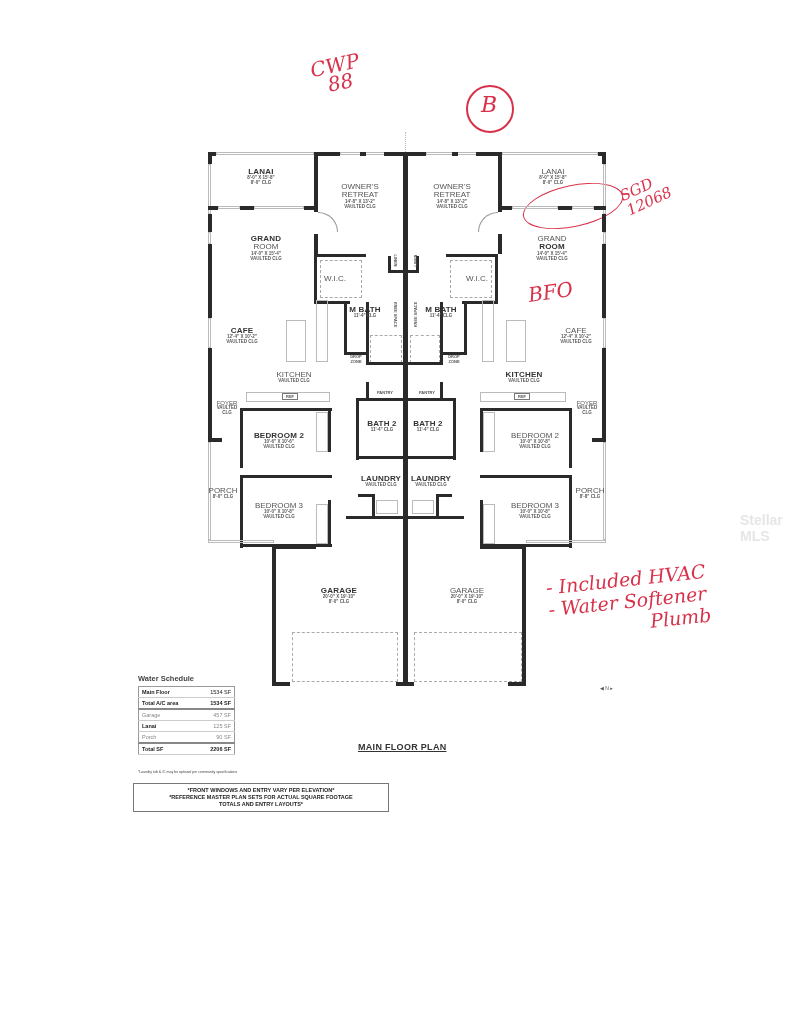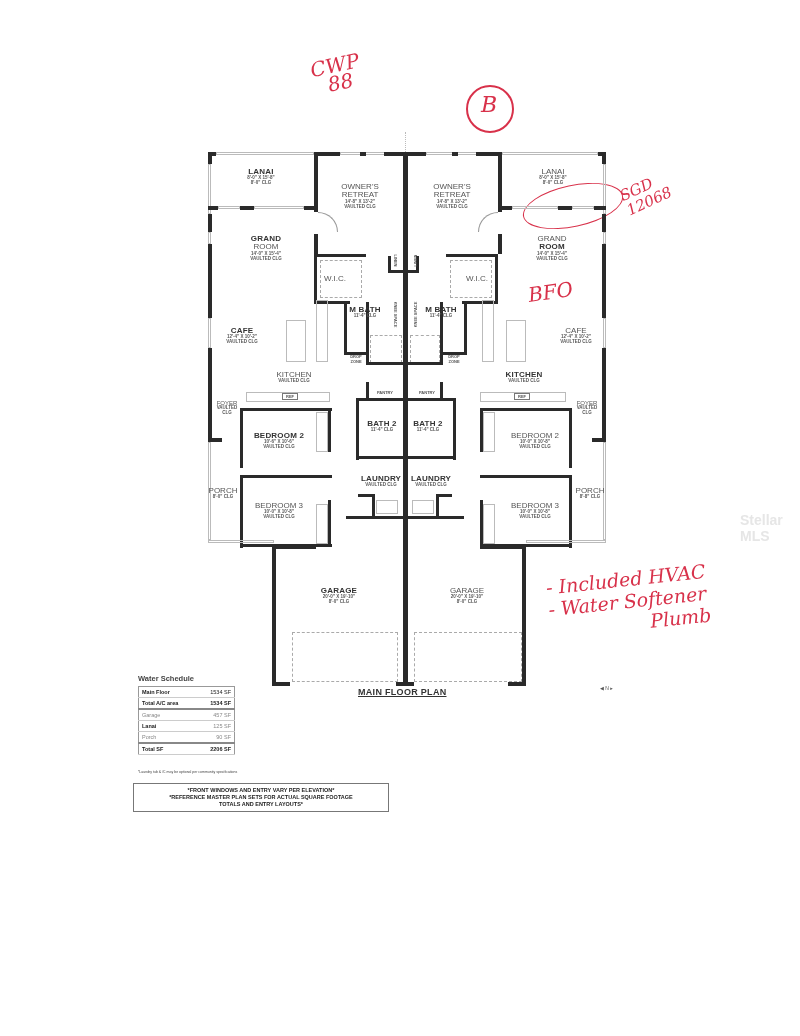--- a/index.html
+++ b/index.html
@@ -21,21 +21,21 @@
   #area .title { font-size: 7.5px; font-weight: bold; color: #444; margin-bottom: 3px; }
   #area table { border-collapse: collapse; width: 97px; border: 1px solid #999; }
   #area td { font-size: 5.5px; padding: 2px 3px; border-bottom: 1px solid #ccc; }
   #area td.v { text-align: right; }
   #area tr.bold td { font-weight: bold; color: #222; }
   #area tr.muted td { color: #888; }
   #area tr.sep td { border-top: 2px solid #888; }
   #footnote { position: absolute; left: 138px; top: 770px; font-size: 3.5px; color: #444; }
   #notes { position: absolute; left: 133px; top: 783px; width: 250px; border: 1px solid #777;
            font-size: 5.5px; font-weight: bold; text-align: center; padding: 3px 2px; line-height: 1.3; color: #222; }
-  #plan-title { position: absolute; left: 358px; top: 687px; font-size: 9px; font-weight: bold;
+  #plan-title { position: absolute; left: 358px; top: 742px; font-size: 9px; font-weight: bold;
                 text-decoration: underline; color: #333; letter-spacing: 0.3px; }
   #watermark { position: absolute; left: 740px; top: 512px; font-size: 14px; color: #e6e6e6; font-weight: bold; }
   #scale { position: absolute; left: 600px; top: 685px; font-size: 5px; color: #555; }
 </style>
 </head>
 <body>
 
 <div class="hand" style="left:312px;top:56px;font-size:20px;line-height:18px;transform:rotate(-12deg);">
   <span>CWP</span><br>
   <span style="padding-left:14px;">88</span>

